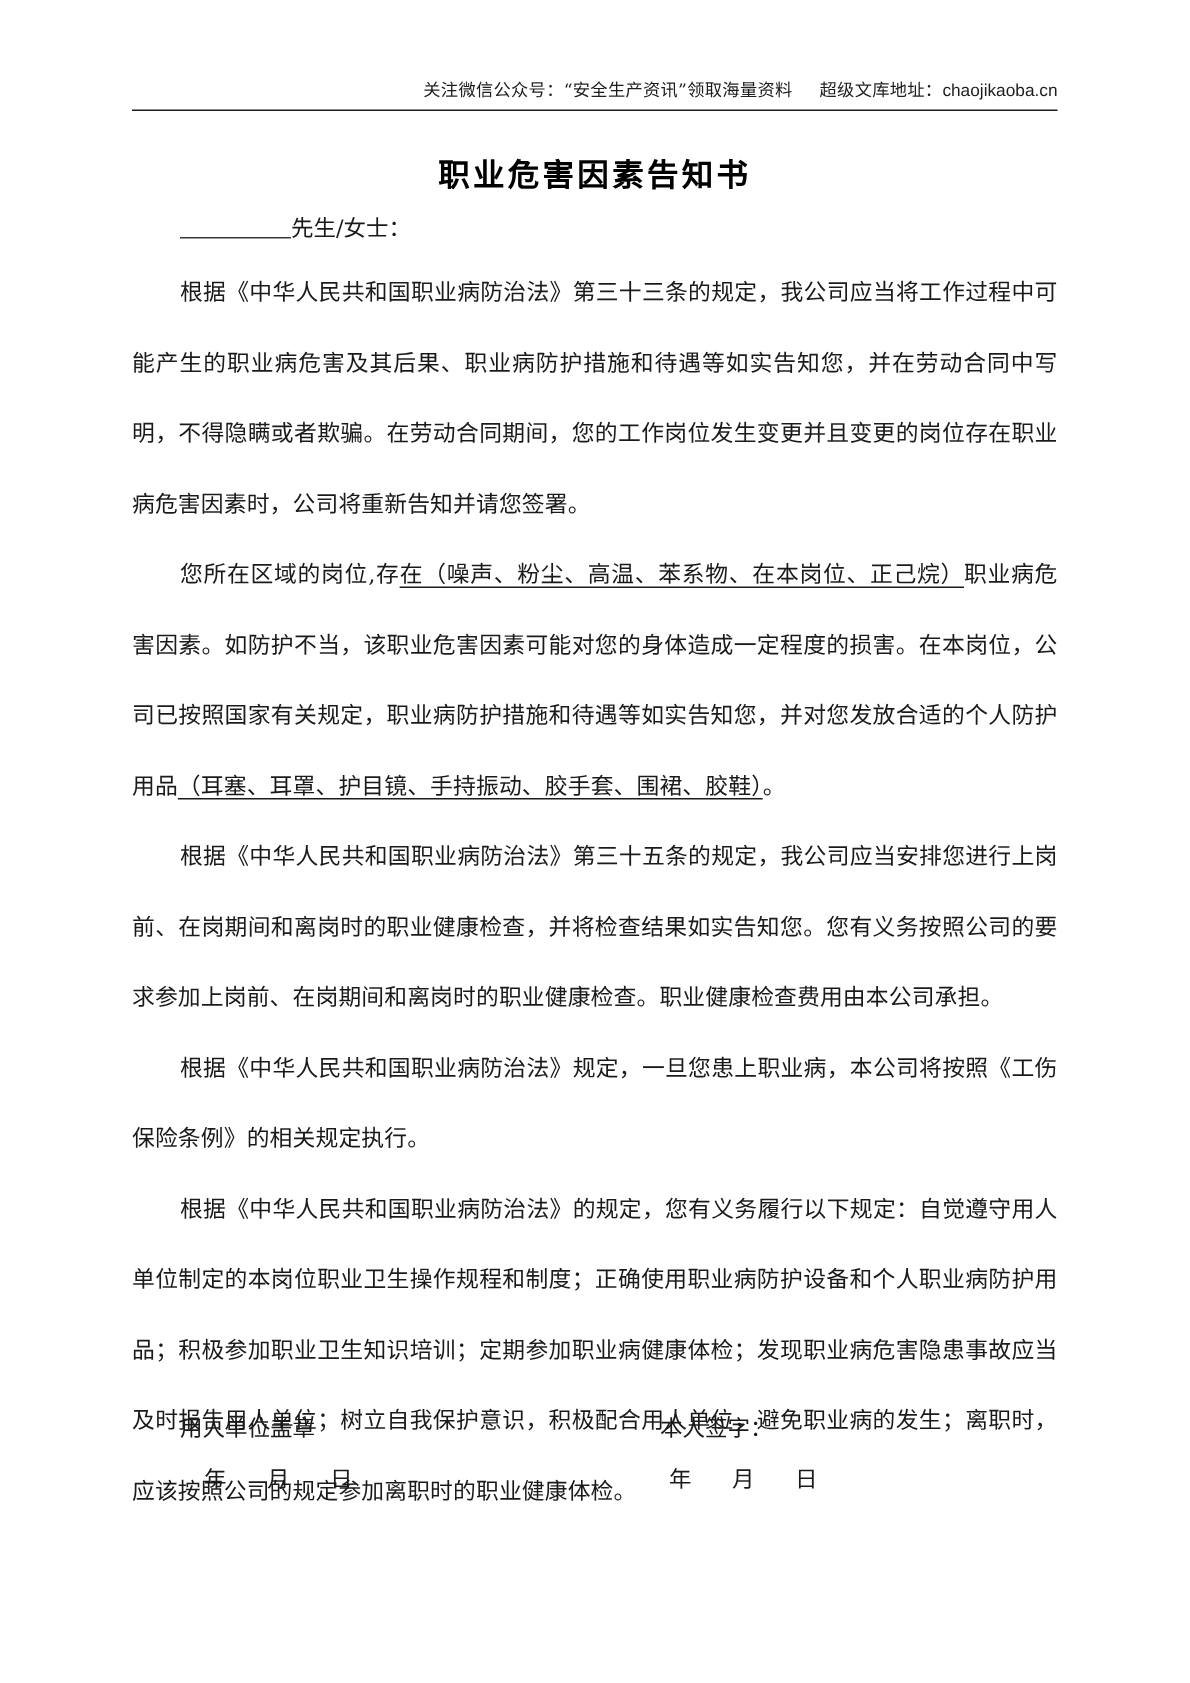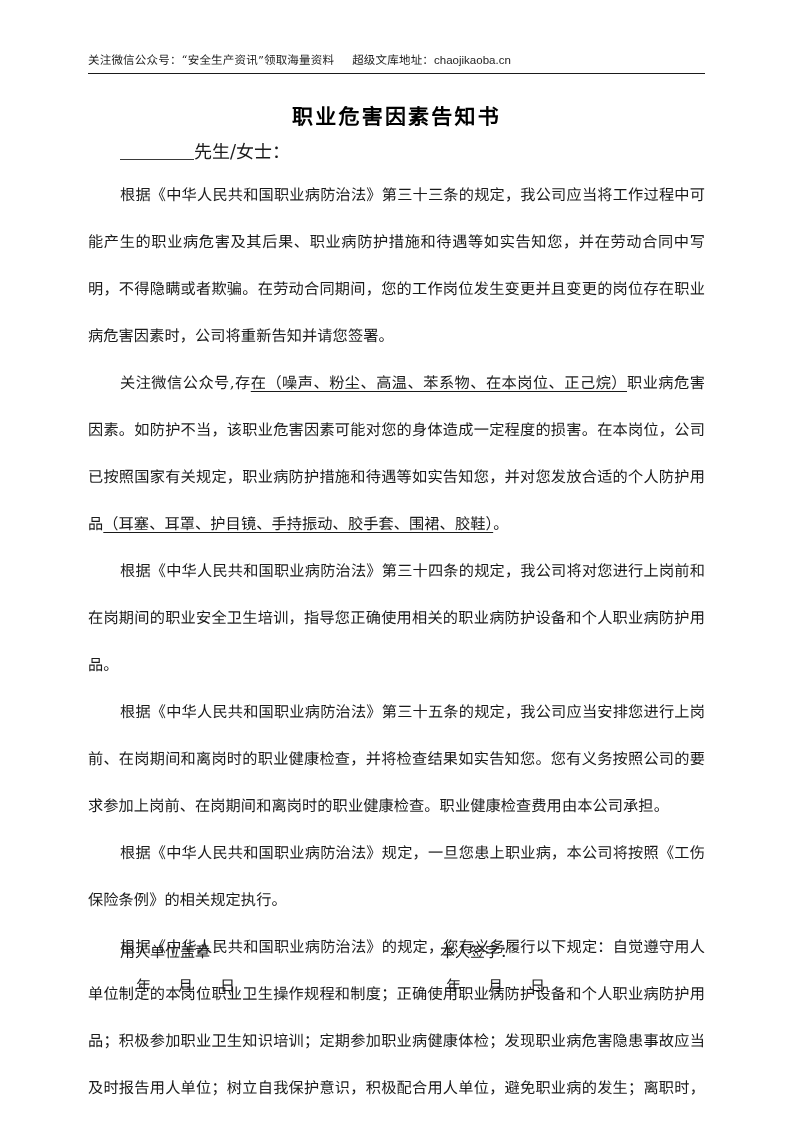--- a/index.html
+++ b/index.html
@@ -27,21 +27,21 @@
   
   .header {
     position: absolute;
     left: 88px;
     top: 52px;
     width: 617px;
     height: 26px;
   }
   .header-text {
     display: block;
-    text-align: left;
+    text-align: right;
     font-family: "DejaVu Serif", "Liberation Serif", serif;
     font-size: 11.5px;
     line-height: 16px;
     letter-spacing: 0.2px;
     color: #1d1d1d;
     white-space: nowrap;
   }
   .header-text .gap {
     display: inline-block;
     width: 18px;
@@ -73,21 +73,21 @@
     letter-spacing: 2.2px;
     color: #000;
   }
 
   
   .salutation {
     position: absolute;
     left: 88px;
     top: 140px;
     width: 617px;
-    font-size: 18px;
+    font-size: 15px;
     line-height: 24px;
     white-space: nowrap;
   }
   .salutation .indent {
     display: inline-block;
     width: 32px;
   }
   .blank-line {
     display: inline-block;
     width: 74px;
@@ -178,23 +178,22 @@
   <div class="doc-title">职业危害因素告知书</div>
 
   <div class="salutation">
     <span class="indent"></span><span class="blank-line"></span><span>先生/女士：</span>
   </div>
 
   <div class="body-wrap">
 
     <p class="para">根据《中华人民共和国职业病防治法》第三十三条的规定，我公司应当将工作过程中可能产生的职业病危害及其后果、职业病防护措施和待遇等如实告知您，并在劳动合同中写明，不得隐瞒或者欺骗。在劳动合同期间，您的工作岗位发生变更并且变更的岗位存在职业病危害因素时，公司将重新告知并请您签署。</p>
 
-    <p class="para"><span>关注微信公众号,存</span><span class="u">在（噪声、粉尘、高温、苯系物、在本岗位、正己烷）</span><span>职业病危害因素。如防护不当，该职业危害因素可能对您的身体造成一定程度的损害。在本岗位，公司已按照国家有关规定，职业病防护措施和待遇等如实告知您，并对您发放合适的个人防护用品</span><span class="u">（耳塞、耳罩、护目镜、手持振动、胶手套、围裙、胶鞋）</span><span>。</span></p>
-
-    <p class="para">根据《中华人民共和国职业病防治法》第三十四条的规定，我公司将对您进行上岗前和在岗期间的职业安全卫生培训，指导您正确使用相关的职业病防护设备和个人职业病防护用品。</p>
+    <p class="para"><span>您所在区域的岗位,存</span><span class="u">在（噪声、粉尘、高温、苯系物、在本岗位、正己烷）</span><span>职业病危害因素。如防护不当，该职业危害因素可能对您的身体造成一定程度的损害。在本岗位，公司已按照国家有关规定，职业病防护措施和待遇等如实告知您，并对您发放合适的个人防护用品</span><span class="u">（耳塞、耳罩、护目镜、手持振动、胶手套、围裙、胶鞋）</span><span>。</span></p>
+
 
     <p class="para">根据《中华人民共和国职业病防治法》第三十五条的规定，我公司应当安排您进行上岗前、在岗期间和离岗时的职业健康检查，并将检查结果如实告知您。您有义务按照公司的要求参加上岗前、在岗期间和离岗时的职业健康检查。职业健康检查费用由本公司承担。</p>
 
     <p class="para">根据《中华人民共和国职业病防治法》规定，一旦您患上职业病，本公司将按照《工伤保险条例》的相关规定执行。</p>
 
     <p class="para">根据《中华人民共和国职业病防治法》的规定，您有义务履行以下规定：自觉遵守用人单位制定的本岗位职业卫生操作规程和制度；正确使用职业病防护设备和个人职业病防护用品；积极参加职业卫生知识培训；定期参加职业病健康体检；发现职业病危害隐患事故应当及时报告用人单位；树立自我保护意识，积极配合用人单位，避免职业病的发生；离职时，应该按照公司的规定参加离职时的职业健康体检。</p>
 
   </div>
 
   <div class="sign-block">

